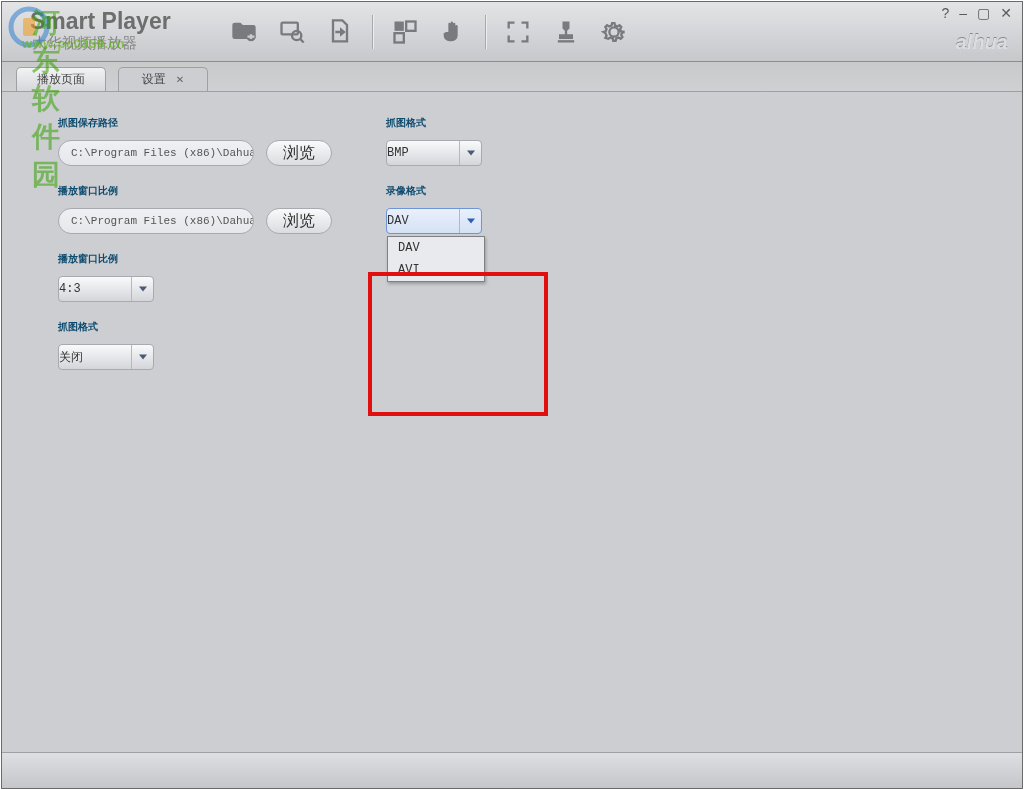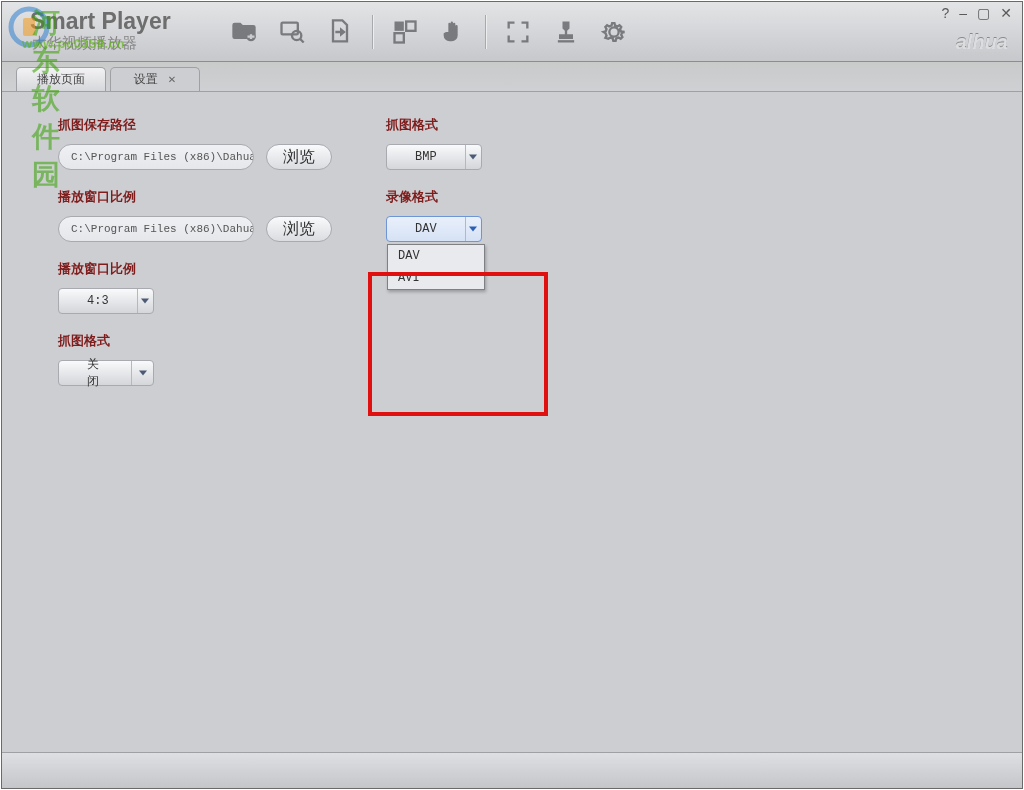--- a/index.html
+++ b/index.html
@@ -32,46 +32,46 @@
 .winctrl { position: absolute; right: 10px; top: 4px; display: flex; gap: 10px; color: #5a5a5a; font-family: Arial; }
 .winctrl span { cursor: pointer; font-size: 14px; line-height: 14px; }
 
 .brand { position: absolute; right: 14px; bottom: 4px; }
 .brand-text { font-style: italic; font-weight: 700; font-size: 20px; color: #dcdde0; text-shadow: 0 -1px 0 #888; font-family: Arial; }
 .brand-sub { font-size: 6px; color: #c8c9cc; letter-spacing: .5px; text-align: right; display: block; margin-top: -3px; }
 
 
 .tabstrip { height: 30px; background: linear-gradient(#c9caca, #cfd0d3); border-bottom: 1px solid #9fa0a4; display: flex; align-items: flex-end; padding-left: 14px; }
 .tab { height: 24px; min-width: 90px; padding: 0 12px; border: 1px solid #9fa0a4; border-bottom: none;
-  border-radius: 5px 5px 0 0; background: linear-gradient(#f3f3f5,#d6d7da); margin-right: 4px;
+  border-radius: 5px 5px 0 0; background: linear-gradient(#f3f3f5,#d6d7da); margin-right: 12px;
   display: flex; align-items: center; justify-content: center; font-size: 12px; color: #444; cursor: pointer; position: relative; }
 .tab.active { background: #cdced2; border-color: #9fa0a4; z-index: 2; }
 .tab .close { margin-left: 10px; font-size: 10px; color: #666; }
 
 
 .content { flex: 1; background: #cdced2; position: relative; padding: 24px 56px; overflow: hidden; }
 .col { position: absolute; top: 24px; }
 .col.left { left: 56px; width: 300px; }
 .col.right { left: 384px; width: 220px; }
 
 .group { margin-bottom: 18px; }
-.lbl { font-weight: 700; font-size: 13px; color: #7f1d1d; margin-bottom: 10px; display: block; }
+.lbl { font-weight: 700; font-size: 10px; color: #0c4a6e; margin-bottom: 10px; display: block; }
 .row { display: flex; align-items: center; gap: 12px; }
 
 .textfield { width: 196px; height: 26px; border: 1px solid #a8aab0; border-radius: 13px;
   background: linear-gradient(#eef0f3,#e5e7ea); padding: 0 12px; font-family: "Courier New", monospace;
   font-size: 11px; color: #555; line-height: 24px; white-space: nowrap; overflow: hidden; }
 
 .btn { height: 26px; padding: 0 16px; border: 1px solid #a8aab0; border-radius: 13px;
   background: linear-gradient(#f9fafb,#dadce0); font-size: 16px; color: #333; cursor: pointer;
   display: flex; align-items: center; font-family: Liberation Serif, serif; }
 
 .combo { width: 96px; height: 26px; border: 1px solid #a8aab0; border-radius: 4px;
   background: linear-gradient(#f9fafb,#d4d6da); display: flex; align-items: center; cursor: pointer; position: relative; }
-.combo .val { flex: 1; padding: 0 28px; font-family: "Courier New", monospace; font-size: 12px; color: #333; }
+.combo .val { flex: 1; padding: 0 0; font-family: "Courier New", monospace; font-size: 12px; color: #333; }
 .combo .arrow { width: 22px; height: 100%; border-left: 1px solid #b6b8bd; display: flex; align-items: center; justify-content: center; }
 .combo .arrow svg { width: 8px; height: 8px; fill: #4b5a75; }
 .combo.open .arrow svg { fill: #2b5fb4; }
 .combo.open { border-color: #6e95d6; background: linear-gradient(#eaf0fb,#d5e1f5); }
 
 .dropdown { position: absolute; left: 0; top: 27px; width: 98px; border: 1px solid #7e8084; background: #e9eaed;
   box-shadow: 1px 2px 3px rgba(0,0,0,.25); z-index: 10; }
 .dropdown .opt { height: 22px; padding: 0 10px; font-family: "Courier New", monospace; font-size: 12px; line-height: 22px; cursor: pointer; color: #333; }
 
 .highlight-box { position: absolute; border: 4px solid #e11010; pointer-events: none; z-index: 30; }

